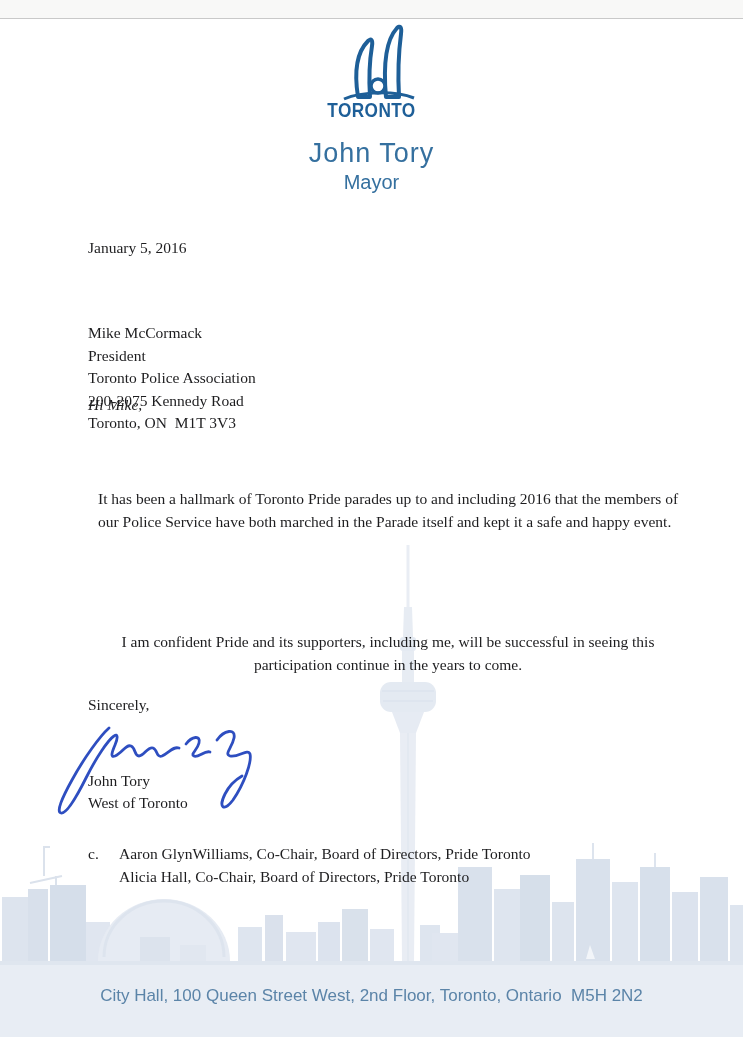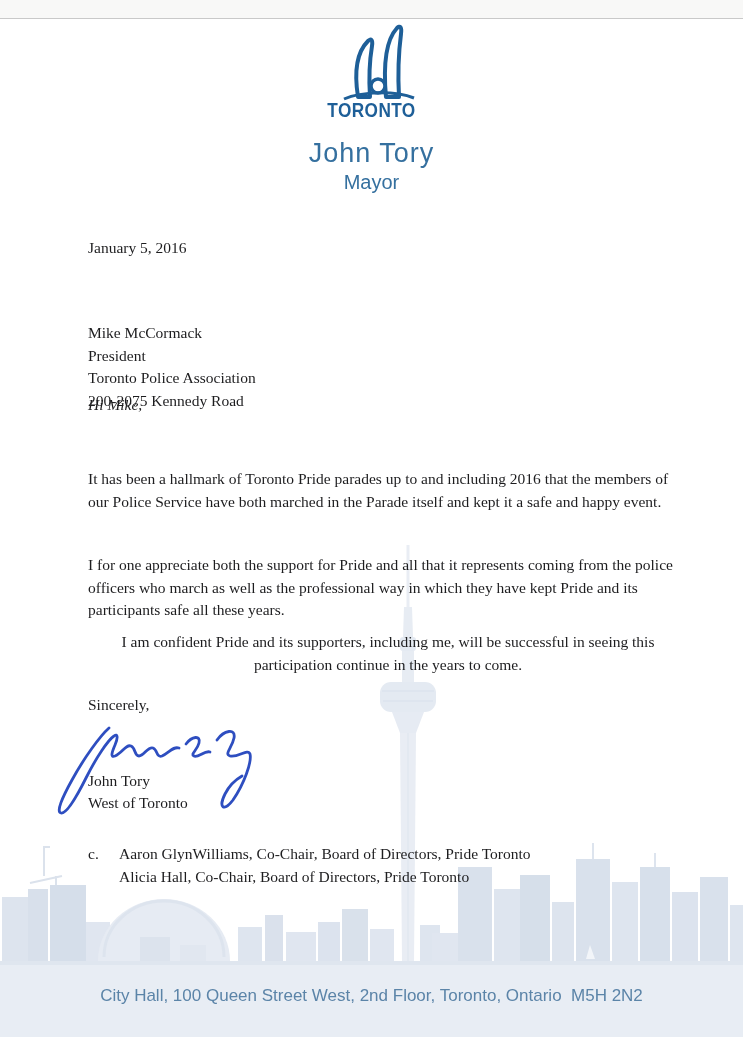--- a/index.html
+++ b/index.html
@@ -35,21 +35,21 @@
     font-family:Liberation Sans, sans-serif;font-size:20px;color:#35709f;
   }
 
   
   .tline{position:absolute;left:88px;font-size:15.5px;line-height:22.5px;white-space:pre-wrap;}
   .date{top:237px;}
   .recipient{position:absolute;left:88px;top:289px;font-size:15.5px;line-height:22.5px;margin-top:33px;}
   .recipient div{white-space:pre-wrap;}
   .salutation{top:394px;font-style:italic;}
   .para{position:absolute;left:88px;width:600px;margin:0;font-size:15.5px;line-height:22.5px;white-space:pre-wrap;}
-  .p1{top:421px;} .p2{top:468px;} .p3{top:554px;} .p4{top:631px;text-align:center;}
+  .p1{top:421px;} .p2{top:488px;margin-left:10px;} .p3{top:554px;} .p4{top:631px;text-align:center;}
   .closing{top:694px;}
   .signature-svg{position:absolute;left:52px;top:710px;}
   .signer-name{top:770px;} .signer-title{top:792px;}
 
   .cc-block{position:absolute;left:88px;top:843px;font-size:15.5px;line-height:22.5px;display:flex;}
   .cc-label{width:31px;}
   .cc-lines div{white-space:pre-wrap;font-family:Liberation Serif, serif;}
 
   
   .footer{
@@ -142,26 +142,26 @@
       <div class="mayor-title">Mayor</div>
     </header>
 
     <div class="tline date">January 5, 2016</div>
 
     <div class="recipient">
       <div>Mike McCormack</div>
       <div>President</div>
       <div>Toronto Police Association</div>
       <div>200-2075 Kennedy Road</div>
+      <div>Toronto, ON  M1T 3V3</div>
     </div>
 
     <div class="tline salutation">Hi Mike,</div>
 
     <p class="para p2">It has been a hallmark of Toronto Pride parades up to and including 2016 that the members of our Police Service have both marched in the Parade itself and kept it a safe and happy event.</p>
-    <p class="para p3">I for one appreciate both the support for Pride and all that it represents coming from the police officers who march as well as the professional way in which they have kept Pride and its participants safe all these years.</p>
     <p class="para p4">I am confident Pride and its supporters, including me, will be successful in seeing this participation continue in the years to come.</p>
 
     <div class="tline closing">Sincerely,</div>
 
     <svg class="signature-svg" width="230" height="105" viewBox="0 0 230 105" aria-hidden="true">
       <g fill="none" stroke="#2e4ec0" stroke-width="2.8" stroke-linecap="round">
         <path d="M57,18 C48,26 32,48 20,70 C10,88 4,102 9,103 C14,104 24,88 34,68 C44,48 56,30 62,26 C66,23 66,28 63,35 C60,42 58,48 63,46 C70,43 74,34 79,36 C84,38 82,46 87,46 C92,46 96,36 101,38 C106,40 104,48 110,46 C117,43 121,36 127,38"></path>
         <path d="M134,34 C140,26 149,25 147,33 C145,41 138,44 142,46 C146,48 153,40 158,42"></path>
         <path d="M165,30 C172,20 184,18 182,28 C180,38 172,44 178,46 C186,48 196,38 198,44 C200,52 192,74 181,90 C172,102 166,98 173,84 C177,76 183,70 190,66"></path>
       </g>

